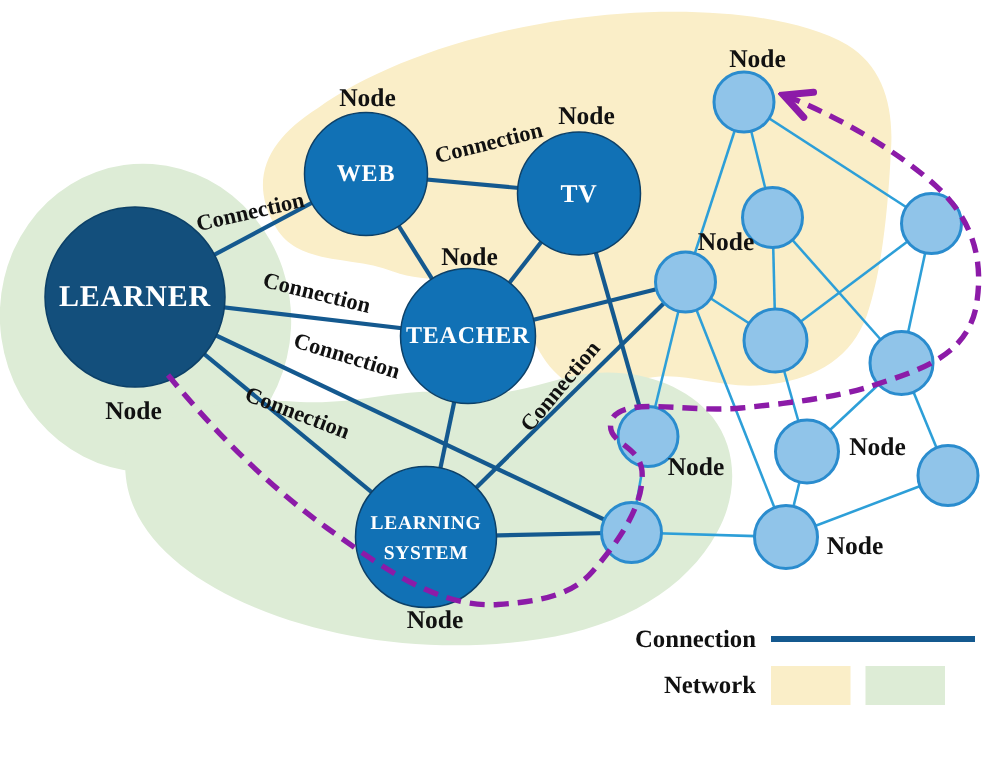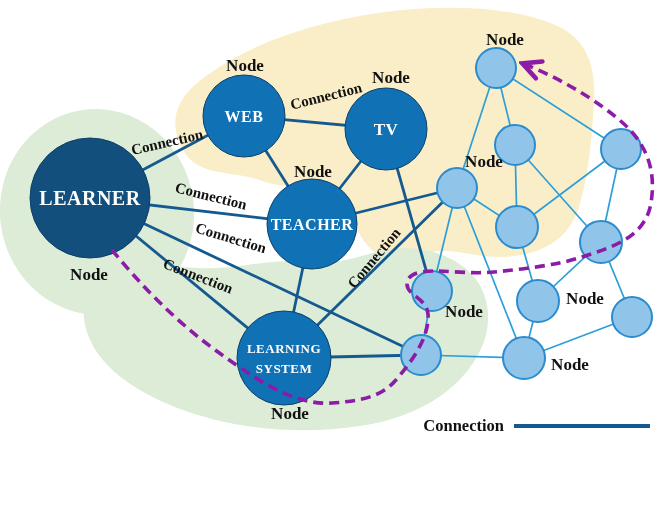--- a/index.html
+++ b/index.html
@@ -102,14 +102,21 @@
       <text x="198" y="276" text-anchor="middle" dominant-baseline="central" class="edge-label" transform="rotate(21 198 276)">Connection</text>
       <text x="374" y="258" text-anchor="middle" dominant-baseline="central" class="edge-label" transform="rotate(-50 374 258)">Connection</text>
       <path d="M 112,250 C 140,284 176,322 218,352 C 248,373 290,406 332,403 C 362,401 382,396 395,381 C 408,366 430,339 428,314 C 426,297 407,296 407,284 C 407,274 419,271 434,271 C 452,271 472,274 494,272 C 524,269 558,265 582,257 C 612,247 645,238 651,203 C 656,172 648,146 624,124 C 600,102 560,78 524,64" fill="none" stroke="#8c1ba8" stroke-width="3.6" stroke-dasharray="10 6" marker-end="url(#kf-arrow)"></path>
     </svg>
 
   <div class="legend">
     <div class="legend-row">
       <span class="lg-label">Connection</span>
       <span class="lg-line"></span>
     </div>
+    <div class="legend-row">
+      <span class="lg-label">Network</span>
+      <span class="lg-swatches">
+        <span class="swatch yellow"></span>
+        <span class="swatch green"></span>
+      </span>
+    </div>
   </div>
 </div>
 
 </body></html>

